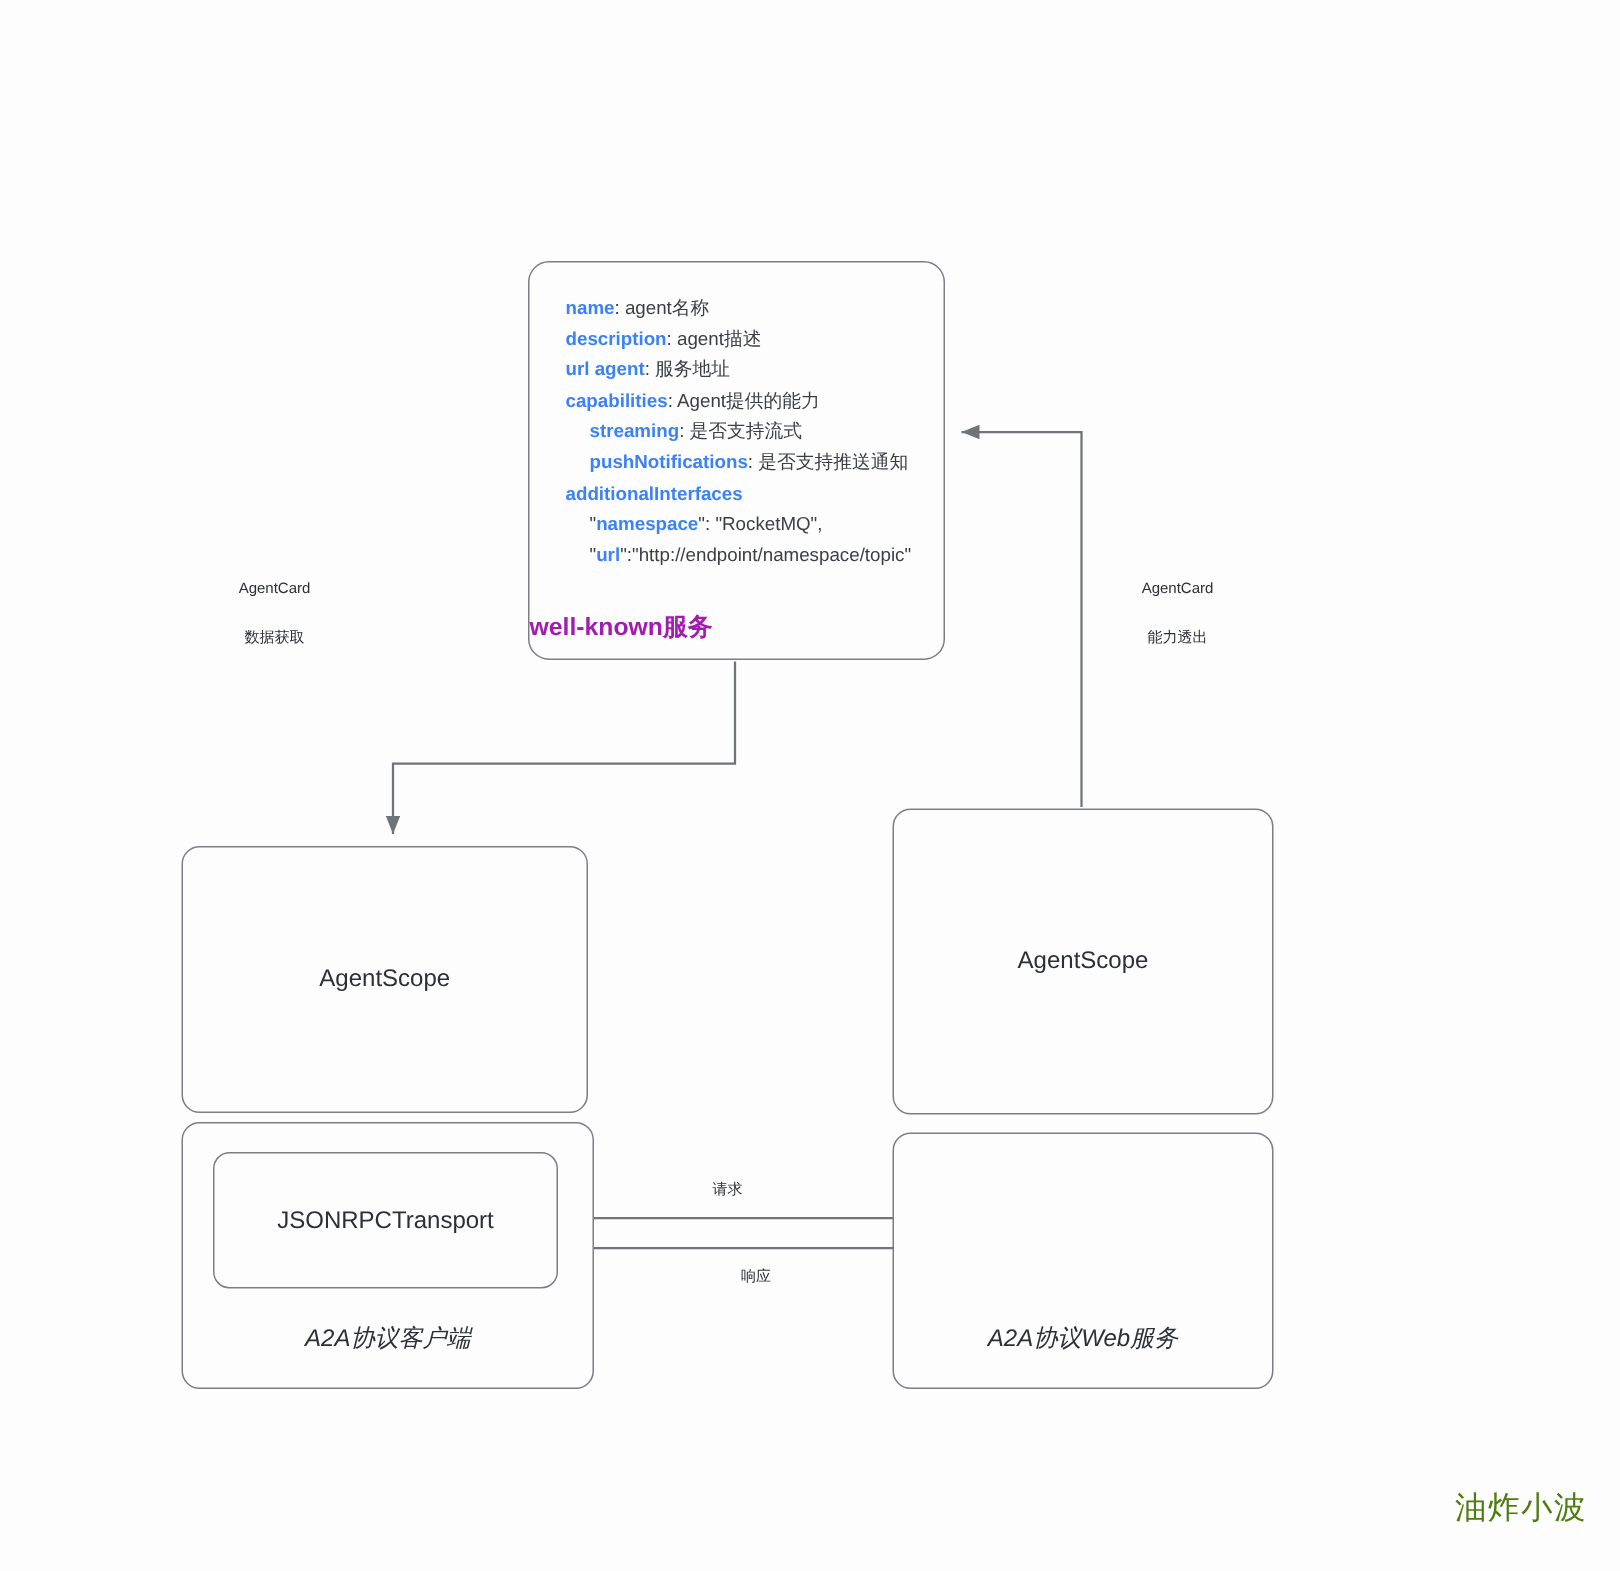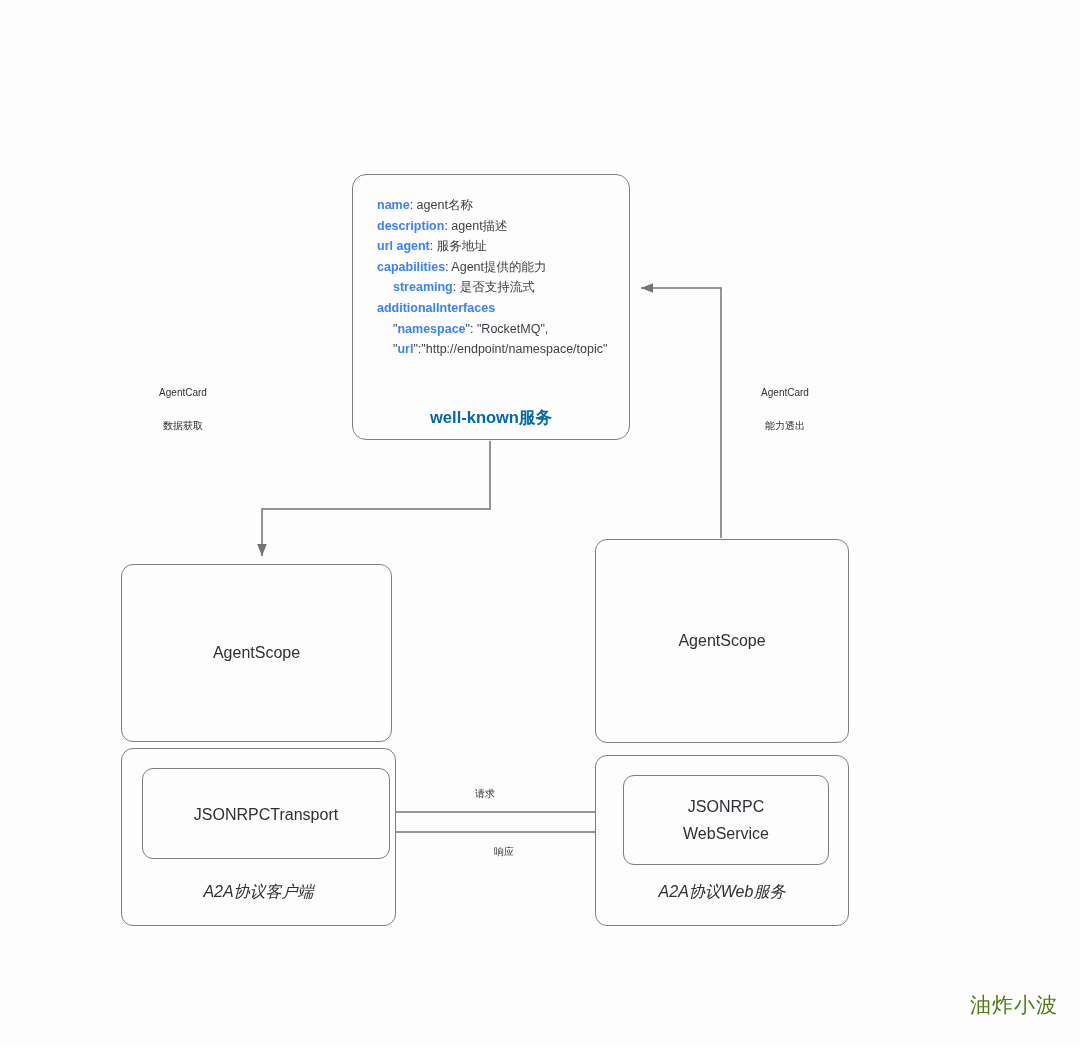--- a/index.html
+++ b/index.html
@@ -44,24 +44,23 @@
     color: #3b3f44;
     line-height: 20.6px;
     white-space: nowrap;
   }
   #wellknown-card .line b { font-weight: 700; color: #3b82f6; }
   .indent1 { padding-left: 16px; }
   #wellknown-title {
     position: absolute;
     left: 0; right: 0;
     top: 232px;
-    text-align: center;
     font-size: 16.5px;
     font-weight: 700;
-    color: #0369a1;
+    color: #a21caf;
   }
   
   #agentscope-left {
     left: 121px; top: 564px;
     width: 271px; height: 178px;
   }
   #agentscope-right {
     left: 595px; top: 539px;
     width: 254px; height: 204px;
   }
@@ -87,21 +86,21 @@
     left: 0; right: 0;
     bottom: 22px;
     text-align: center;
     font-size: 16px;
     color: #2c3035;
     font-style: italic;
   }
   
   #jsonrpc-transport {
     left: 142px; top: 768px;
-    width: 248px; height: 91px;
+    width: 230px; height: 91px;
     border-radius: 11px;
   }
   #jsonrpc-webservice {
     left: 623px; top: 775px;
     width: 206px; height: 90px;
     border-radius: 11px;
   }
   .inner-label {
     position: absolute;
     left: 0; right: 0; top: 50%;
@@ -165,20 +164,23 @@
       </div>
       <div class="line">
         <b>url agent</b><span>: 服务地址</span>
       </div>
       <div class="line">
         <b>capabilities</b><span>: Agent提供的能力</span>
       </div>
       <div class="line indent1">
         <b>streaming</b><span>: 是否支持流式</span>
       </div>
+      <div class="line indent1">
+        <b>pushNotifications</b><span>: 是否支持推送通知</span>
+      </div>
       <div class="line">
         <b>additionalInterfaces</b><span></span>
       </div>
       <div class="line indent1">
         <span>"</span><b>namespace</b><span>"</span><span>: "RocketMQ",</span>
       </div>
       <div class="line indent1">
         <span>"</span><b>url</b><span>"</span><span>:"http://endpoint/namespace/topic"</span>
       </div>
     </div>
@@ -198,26 +200,20 @@
   </div>
 
   <div class="node" id="agentscope-right">
     <div class="box-center-label">AgentScope</div>
   </div>
 
   <div class="node" id="a2a-webservice">
     <div class="container-label">A2A协议Web服务</div>
   </div>
 
-  <div class="node" id="jsonrpc-webservice">
-    <div class="inner-label">
-      <div>JSONRPC</div>
-      <div>WebService</div>
-    </div>
-  </div>
 
   <div class="edge-label" id="label-left-edge">
     <div>AgentCard</div>
     <div>数据获取</div>
   </div>
 
   <div class="edge-label" id="label-right-edge">
     <div>AgentCard</div>
     <div>能力透出</div>
   </div>

